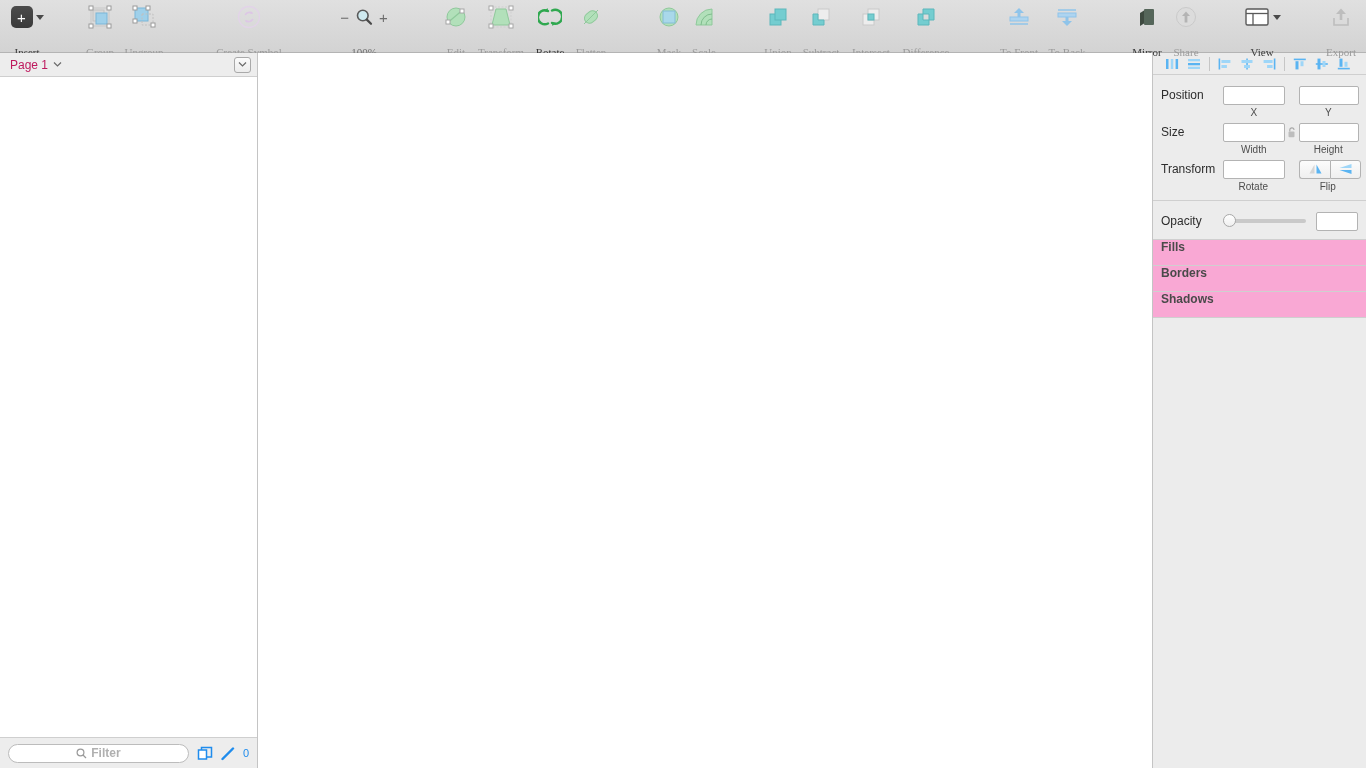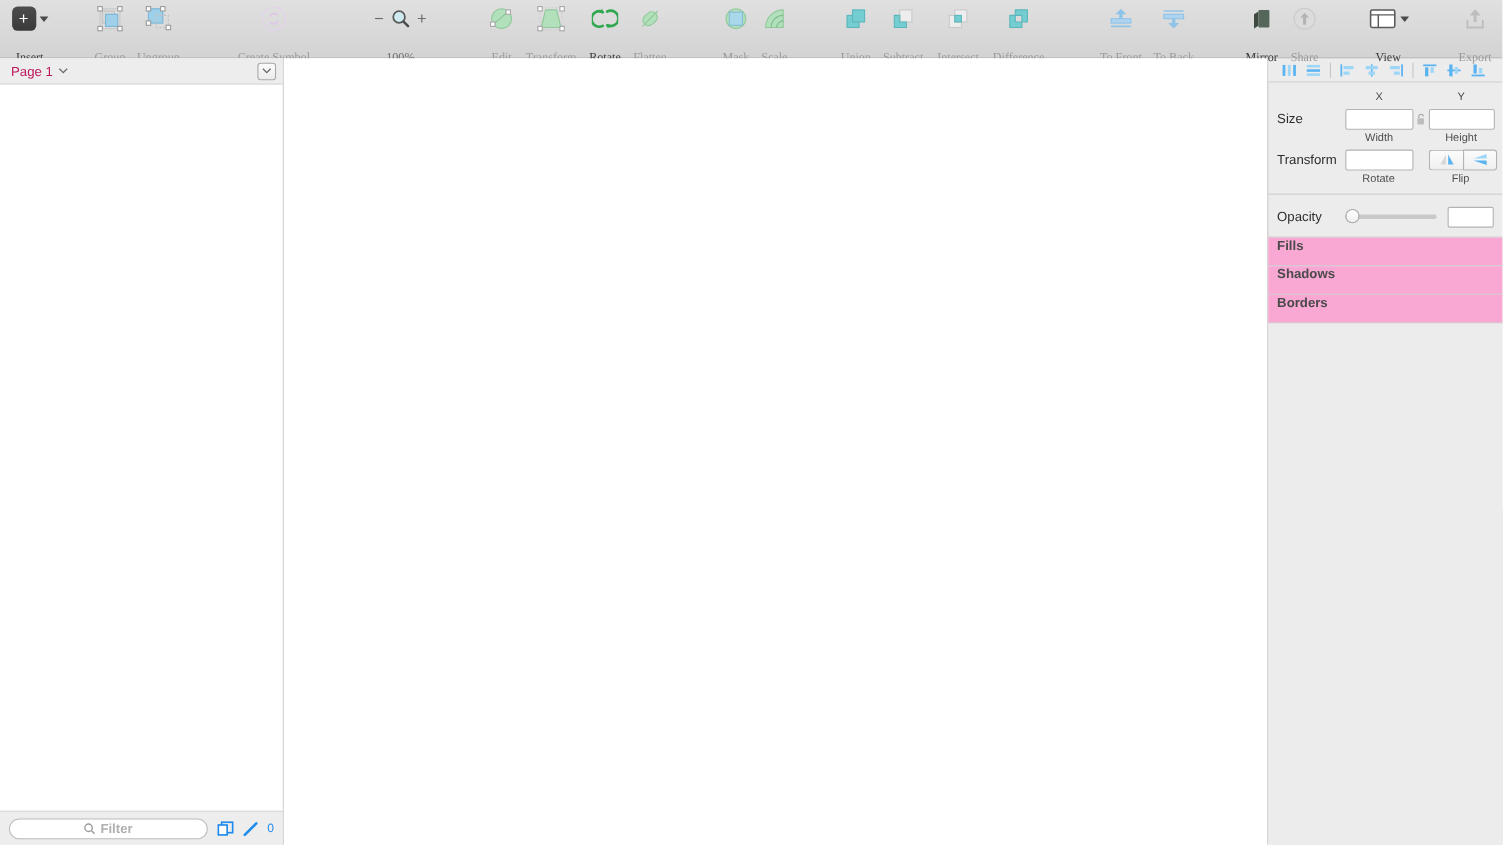--- a/index.html
+++ b/index.html
@@ -508,20 +508,26 @@
         <div class="align-btn">
           <svg width="14" height="12" viewBox="0 0 14 12">
             <rect x="0.8" y="9.8" width="12" height="1.6" fill="#5ab4f2"></rect>
             <rect x="2.5" y="0.6" width="3" height="8.2" fill="#5ab4f2"></rect>
             <rect x="7.5" y="3.8" width="3" height="5" fill="#9ed6f8"></rect>
           </svg>
         </div>
       </div>
 
       <div class="prop-block">
+        <div class="prop-row">
+          <span class="prop-label">Position</span>
+          <input class="nfield w62" type="text" value="" style="">
+          <span class="lockslot"></span>
+          <input class="nfield w60" type="text" value="" style="">
+        </div>
         <div class="sub-row">
           <span style="width:62px;flex:0 0 62px"></span>
           <span class="sublab" style="width:62px">X</span>
           <span class="lockslot"></span>
           <span class="sublab" style="width:60px">Y</span>
         </div>
 
         <div class="prop-row">
           <span class="prop-label">Size</span>
           <input class="nfield w62" type="text" value="" style="">
@@ -574,22 +580,22 @@
             <div class="slider-knob"></div>
           </div>
           <input class="nfield" style="width: 42px;" type="text" value="">
         </div>
       </div>
 
       <div class="sec-row">
         <span class="sec-title">Fills</span>
       </div>
       <div class="sec-row">
+        <span class="sec-title">Borders</span>
+      </div>
+      <div class="sec-row">
         <span class="sec-title">Shadows</span>
-      </div>
-      <div class="sec-row">
-        <span class="sec-title">Borders</span>
       </div>
 
       <div class="inspector-fill"></div>
     </div>
   </div>
 </div>
 
 </body></html>

